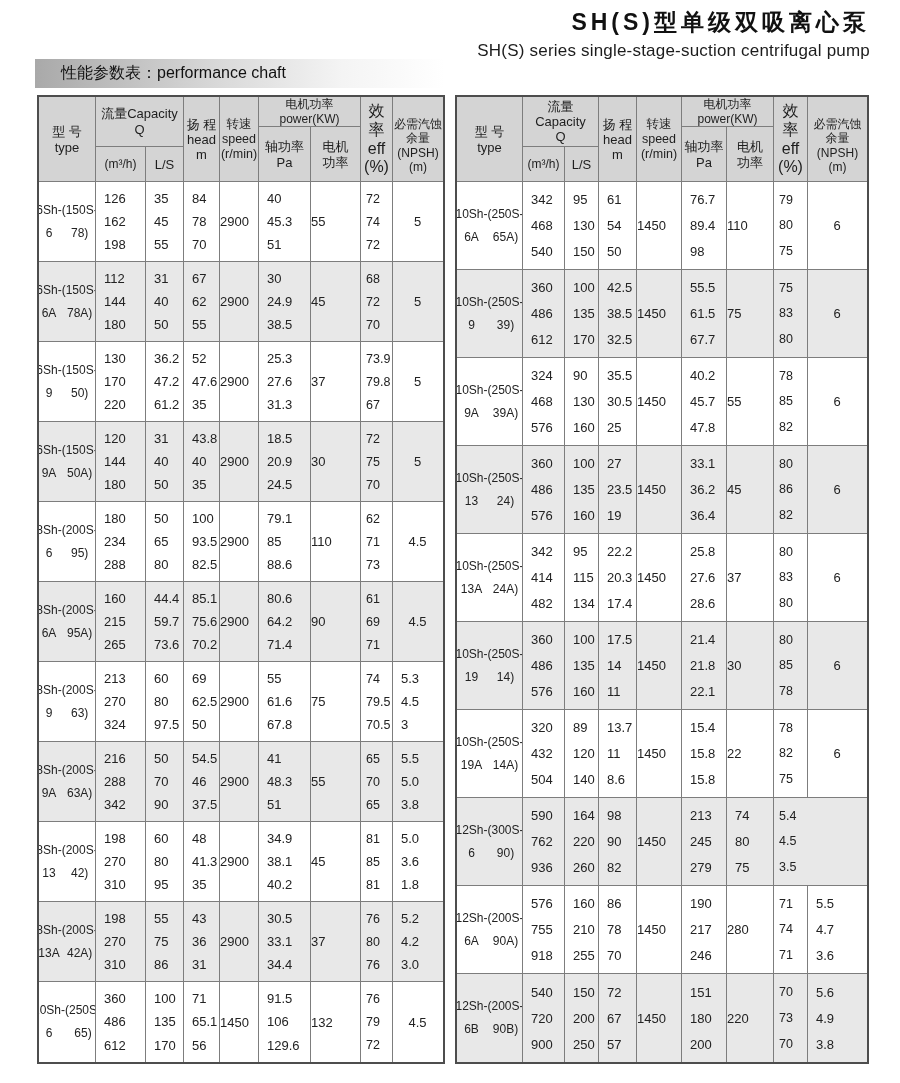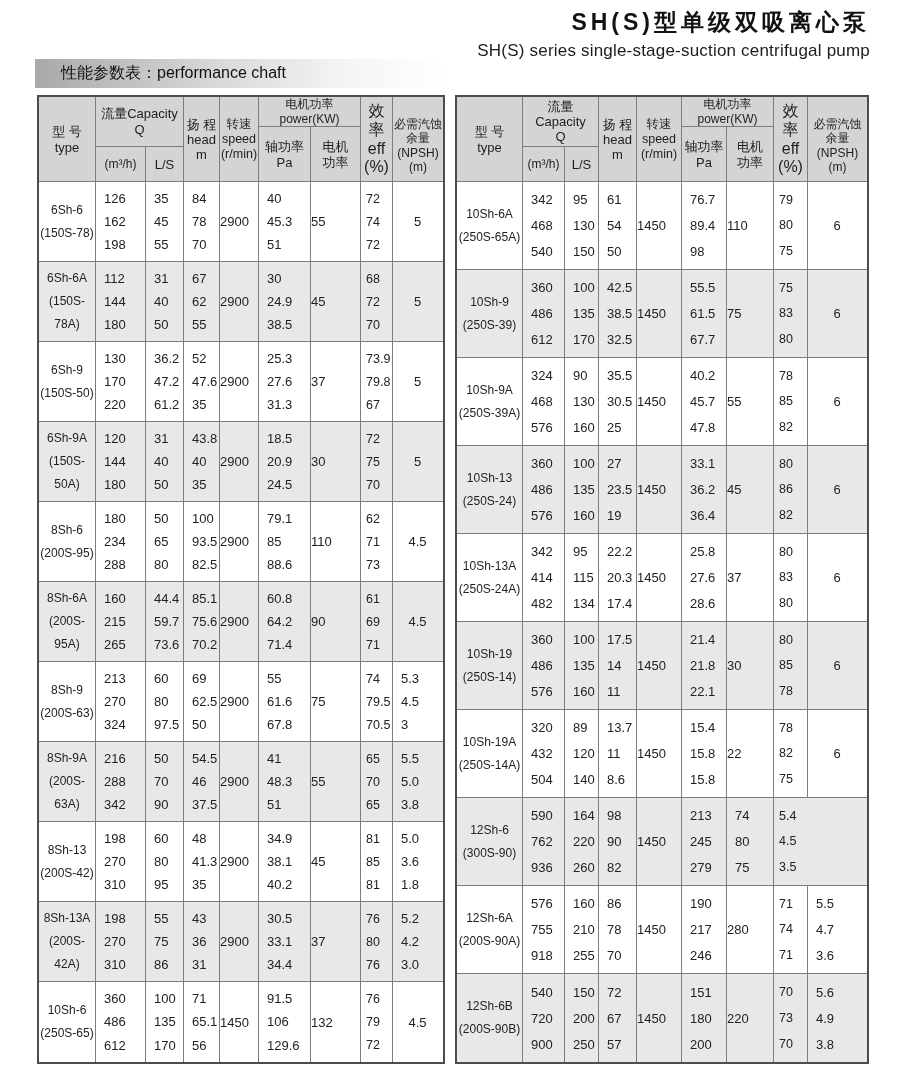--- a/index.html
+++ b/index.html
@@ -45,21 +45,21 @@
   .h-eff   { grid-column:8; grid-row:1/4; font-size:16px; }
   .h-npsh  { grid-column:9; grid-row:1/4; font-size:12px; border-right:none;margin-top:12px; }
 
   .trow { height:80px; border-bottom:1px solid #7d7d7d; background:#fff; }
   #t1 .trow { height:88px; }
   .trow:last-child { border-bottom:none; }
   .trow.alt { background:#e8e8e8; }
   .cell { border-right:1px solid #7d7d7d; overflow:hidden; }
   .cell:last-child { border-right:none; }
   .c-type {
-    display:flex; flex-direction:column; justify-content:center; align-items:center;
+    display:flex; flex-direction:row; justify-content:center; align-items:center;
     font-size:12px; line-height:1.9; text-align:center; color:#222;
   }
   .c-num {
     display:flex; flex-direction:column; justify-content:space-around;
     padding:5px 1px 5px 8px; font-size:13px; color:#222;
   }
   .c-num.single { justify-content:center; align-items:center; padding-left:0; }
   .cell:nth-child(8).c-num { padding-left:5px; font-size:12.5px; }
   .c-center { display:flex; align-items:center; justify-content:flex-start; font-size:13px; color:#222; }
 </style>
@@ -321,21 +321,21 @@
           </div>
           <div class="cell c-num">
             <div>85.1</div>
             <div>75.6</div>
             <div>70.2</div>
           </div>
           <div class="cell c-center">
             <div>2900</div>
           </div>
           <div class="cell c-num">
-            <div>60.8</div>
+            <div>80.6</div>
             <div>64.2</div>
             <div>71.4</div>
           </div>
           <div class="cell c-center">
             <div>90</div>
           </div>
           <div class="cell c-num">
             <div>61</div>
             <div>69</div>
             <div>71</div>

